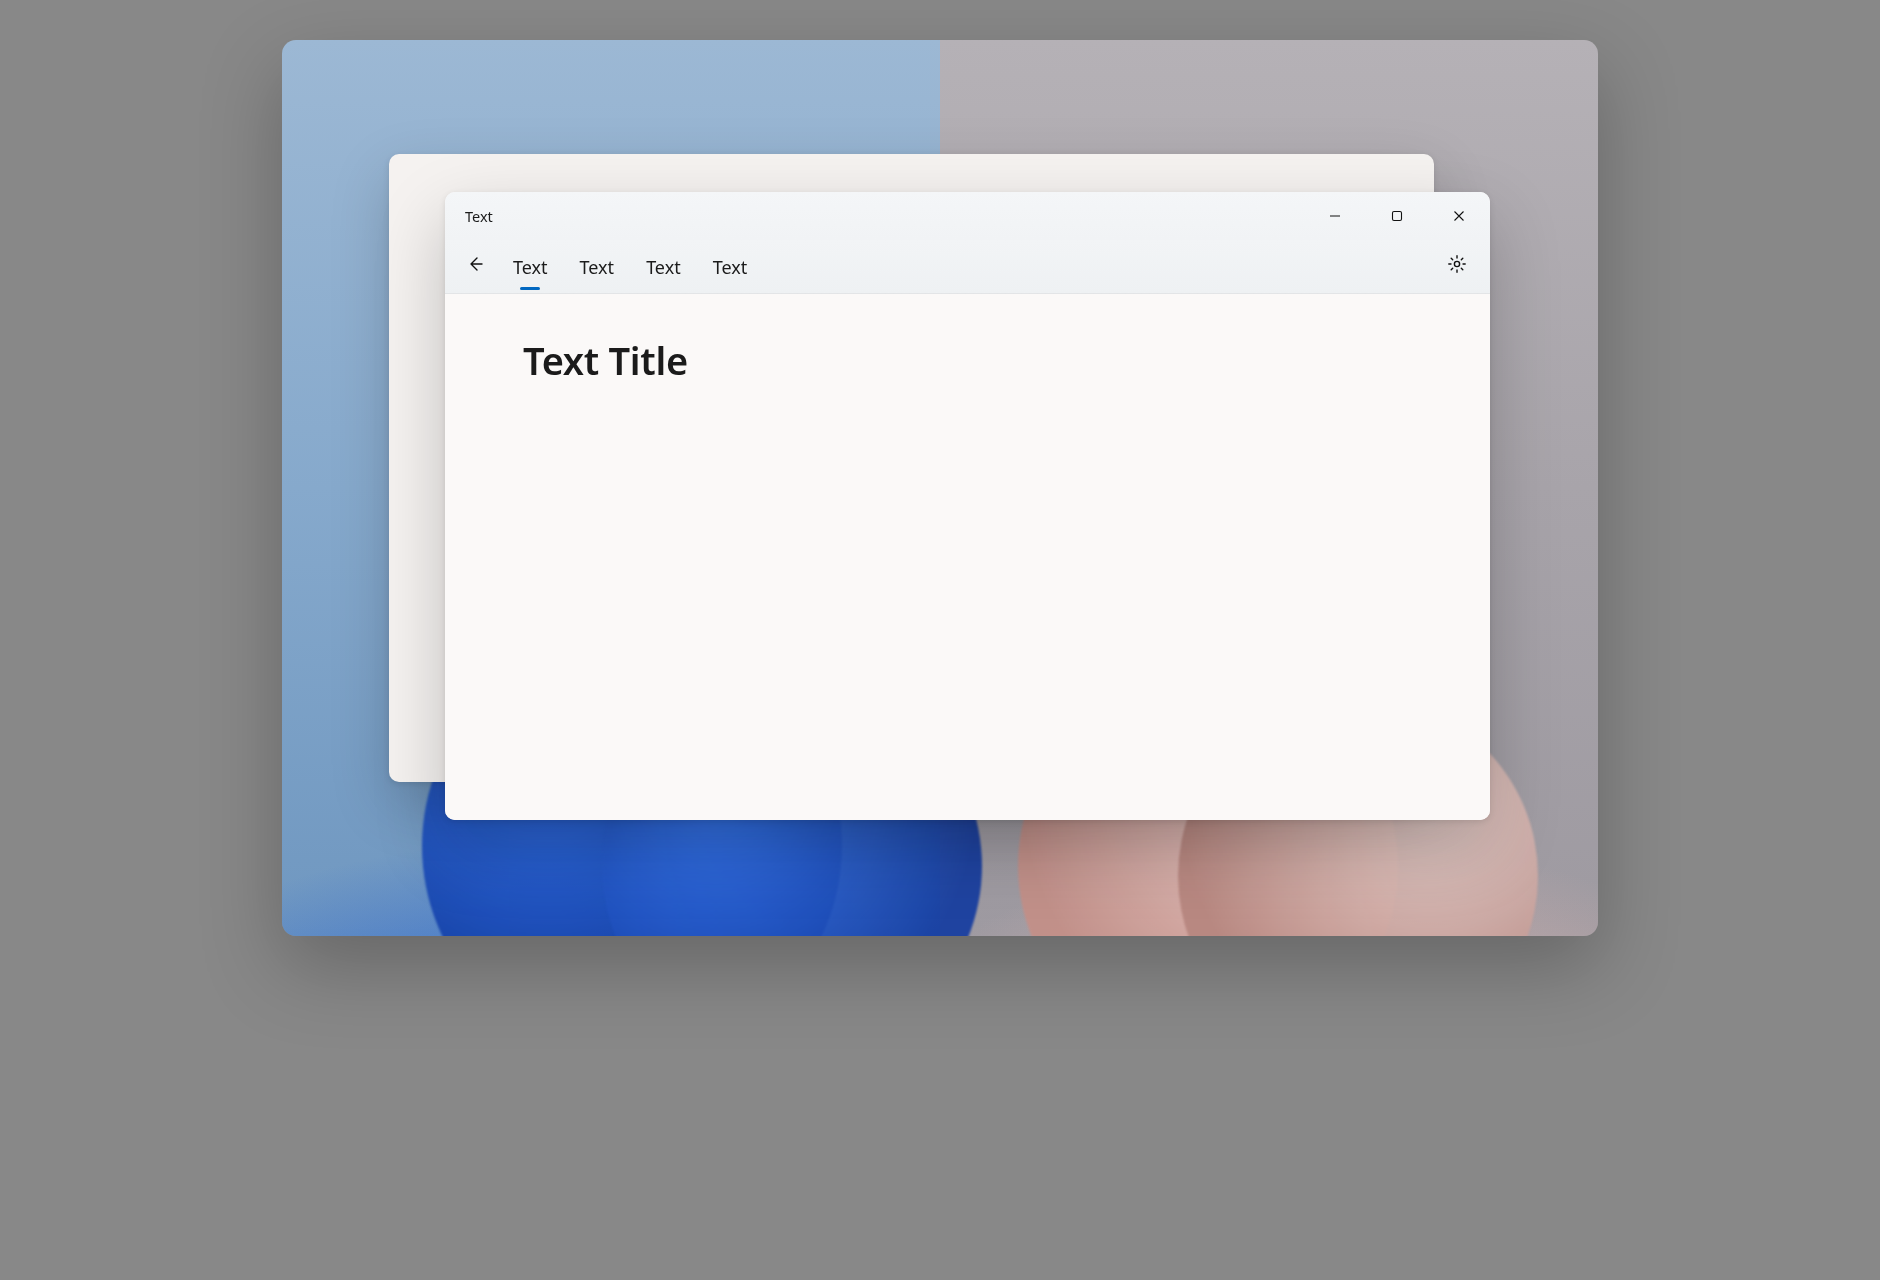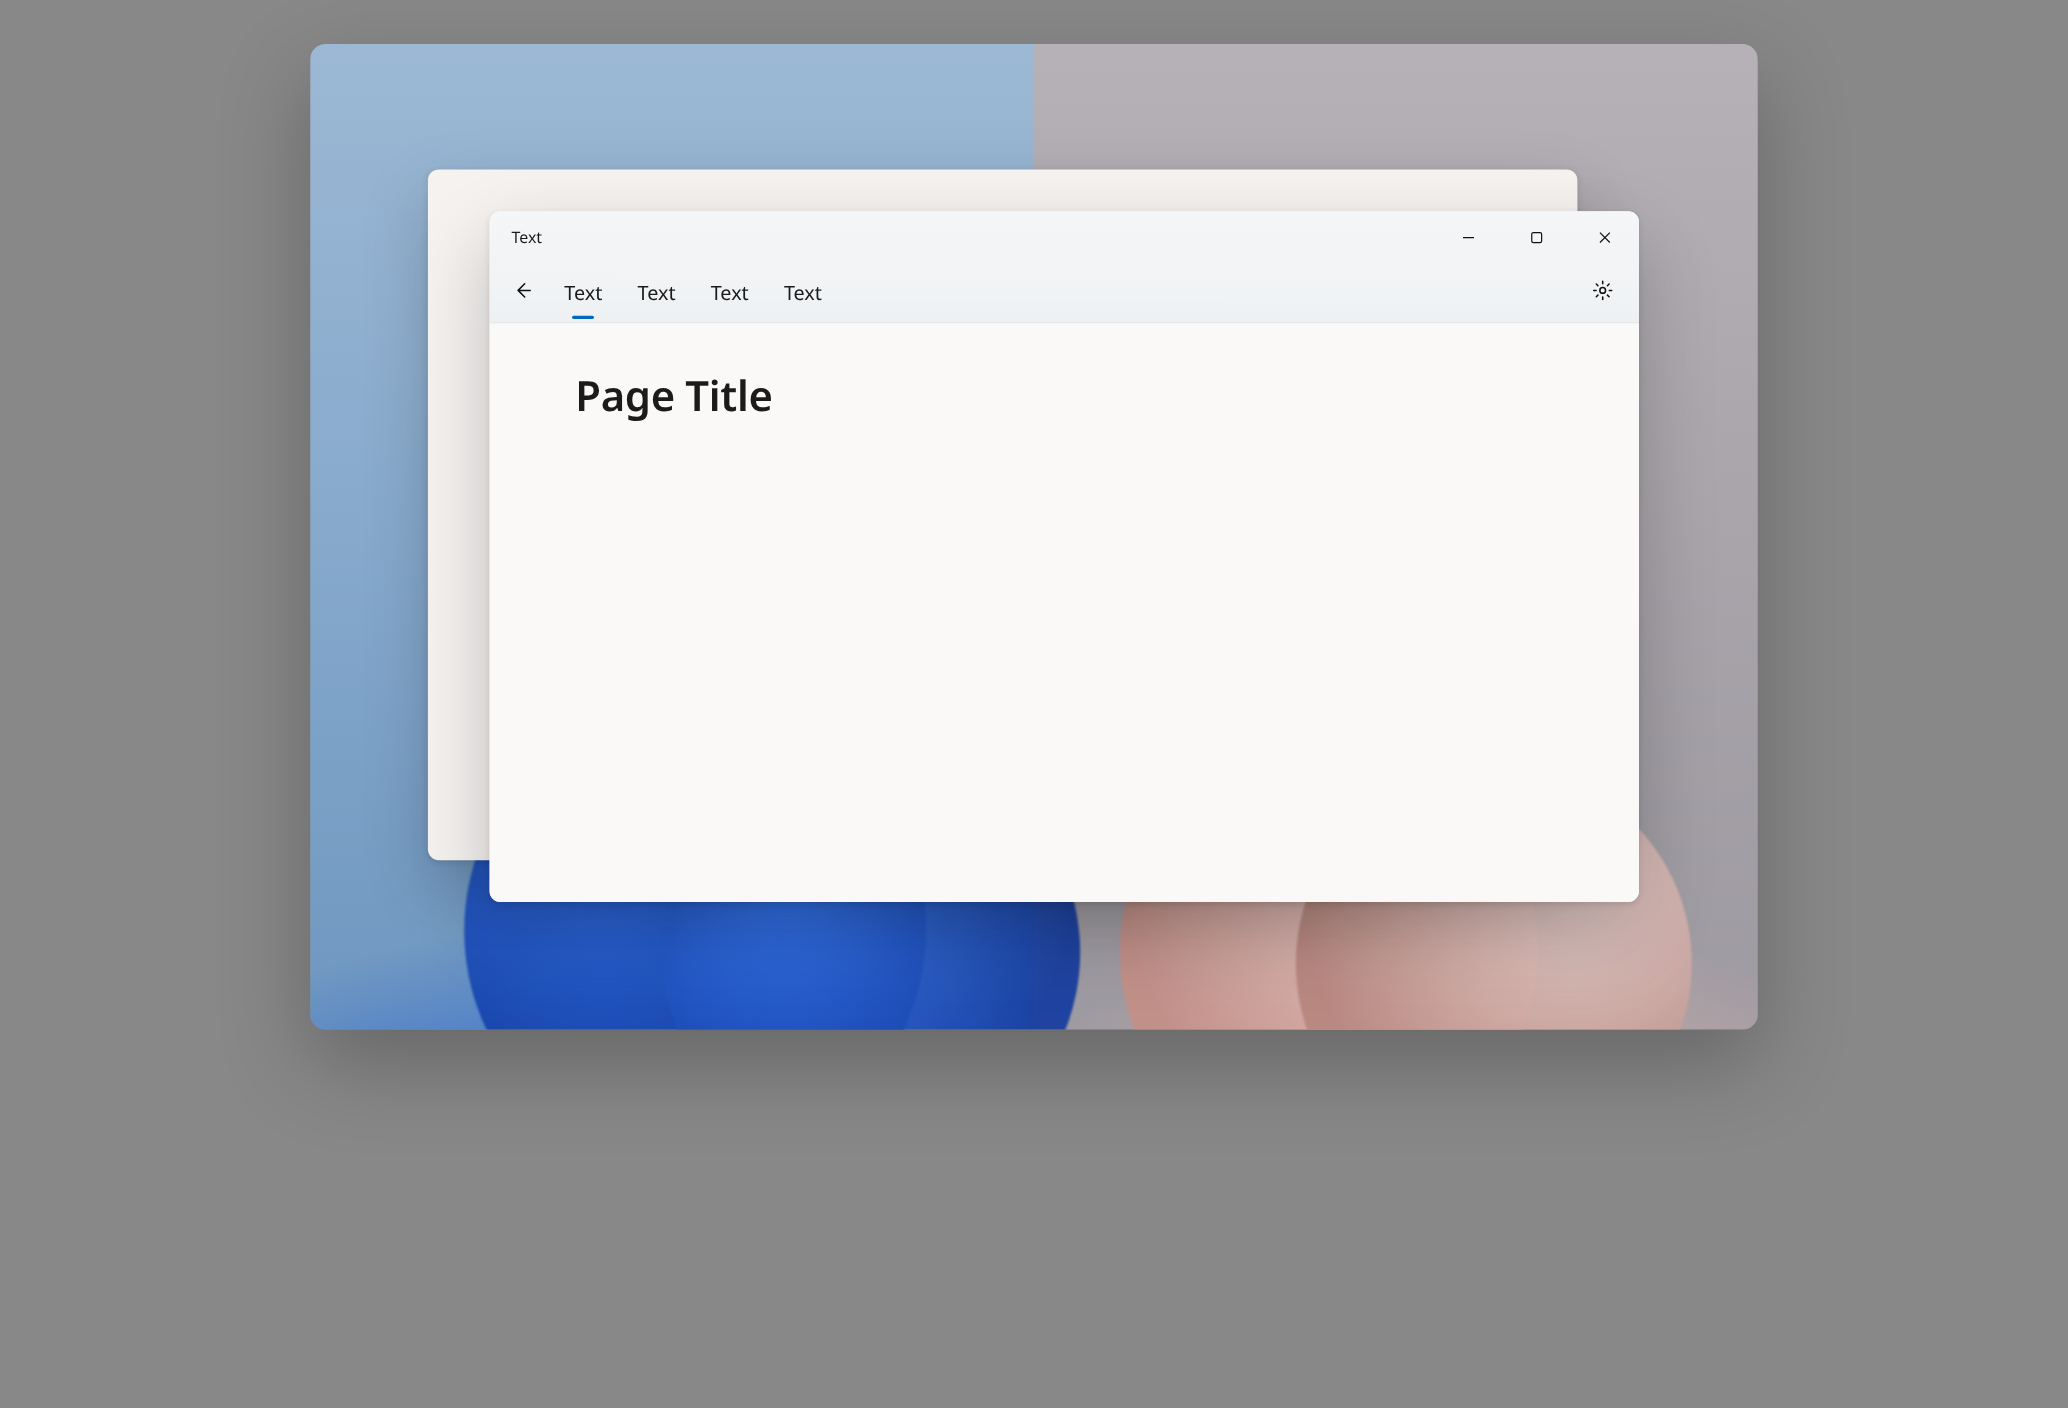--- a/index.html
+++ b/index.html
@@ -196,17 +196,17 @@
               <line x1="14.3" y1="14.3" x2="15.8" y2="15.8"></line>
               <line x1="15.8" y1="4.2" x2="14.3" y2="5.7"></line>
               <line x1="5.7" y1="14.3" x2="4.2" y2="15.8"></line>
             </g>
           </svg>
         </span>
       </div>
     </div>
 
     <div class="content">
-      <div class="page-title">Page Title</div>
+      <div class="page-title">Text Title</div>
     </div>
 
   </div>
 </div>
 
 </body></html>

